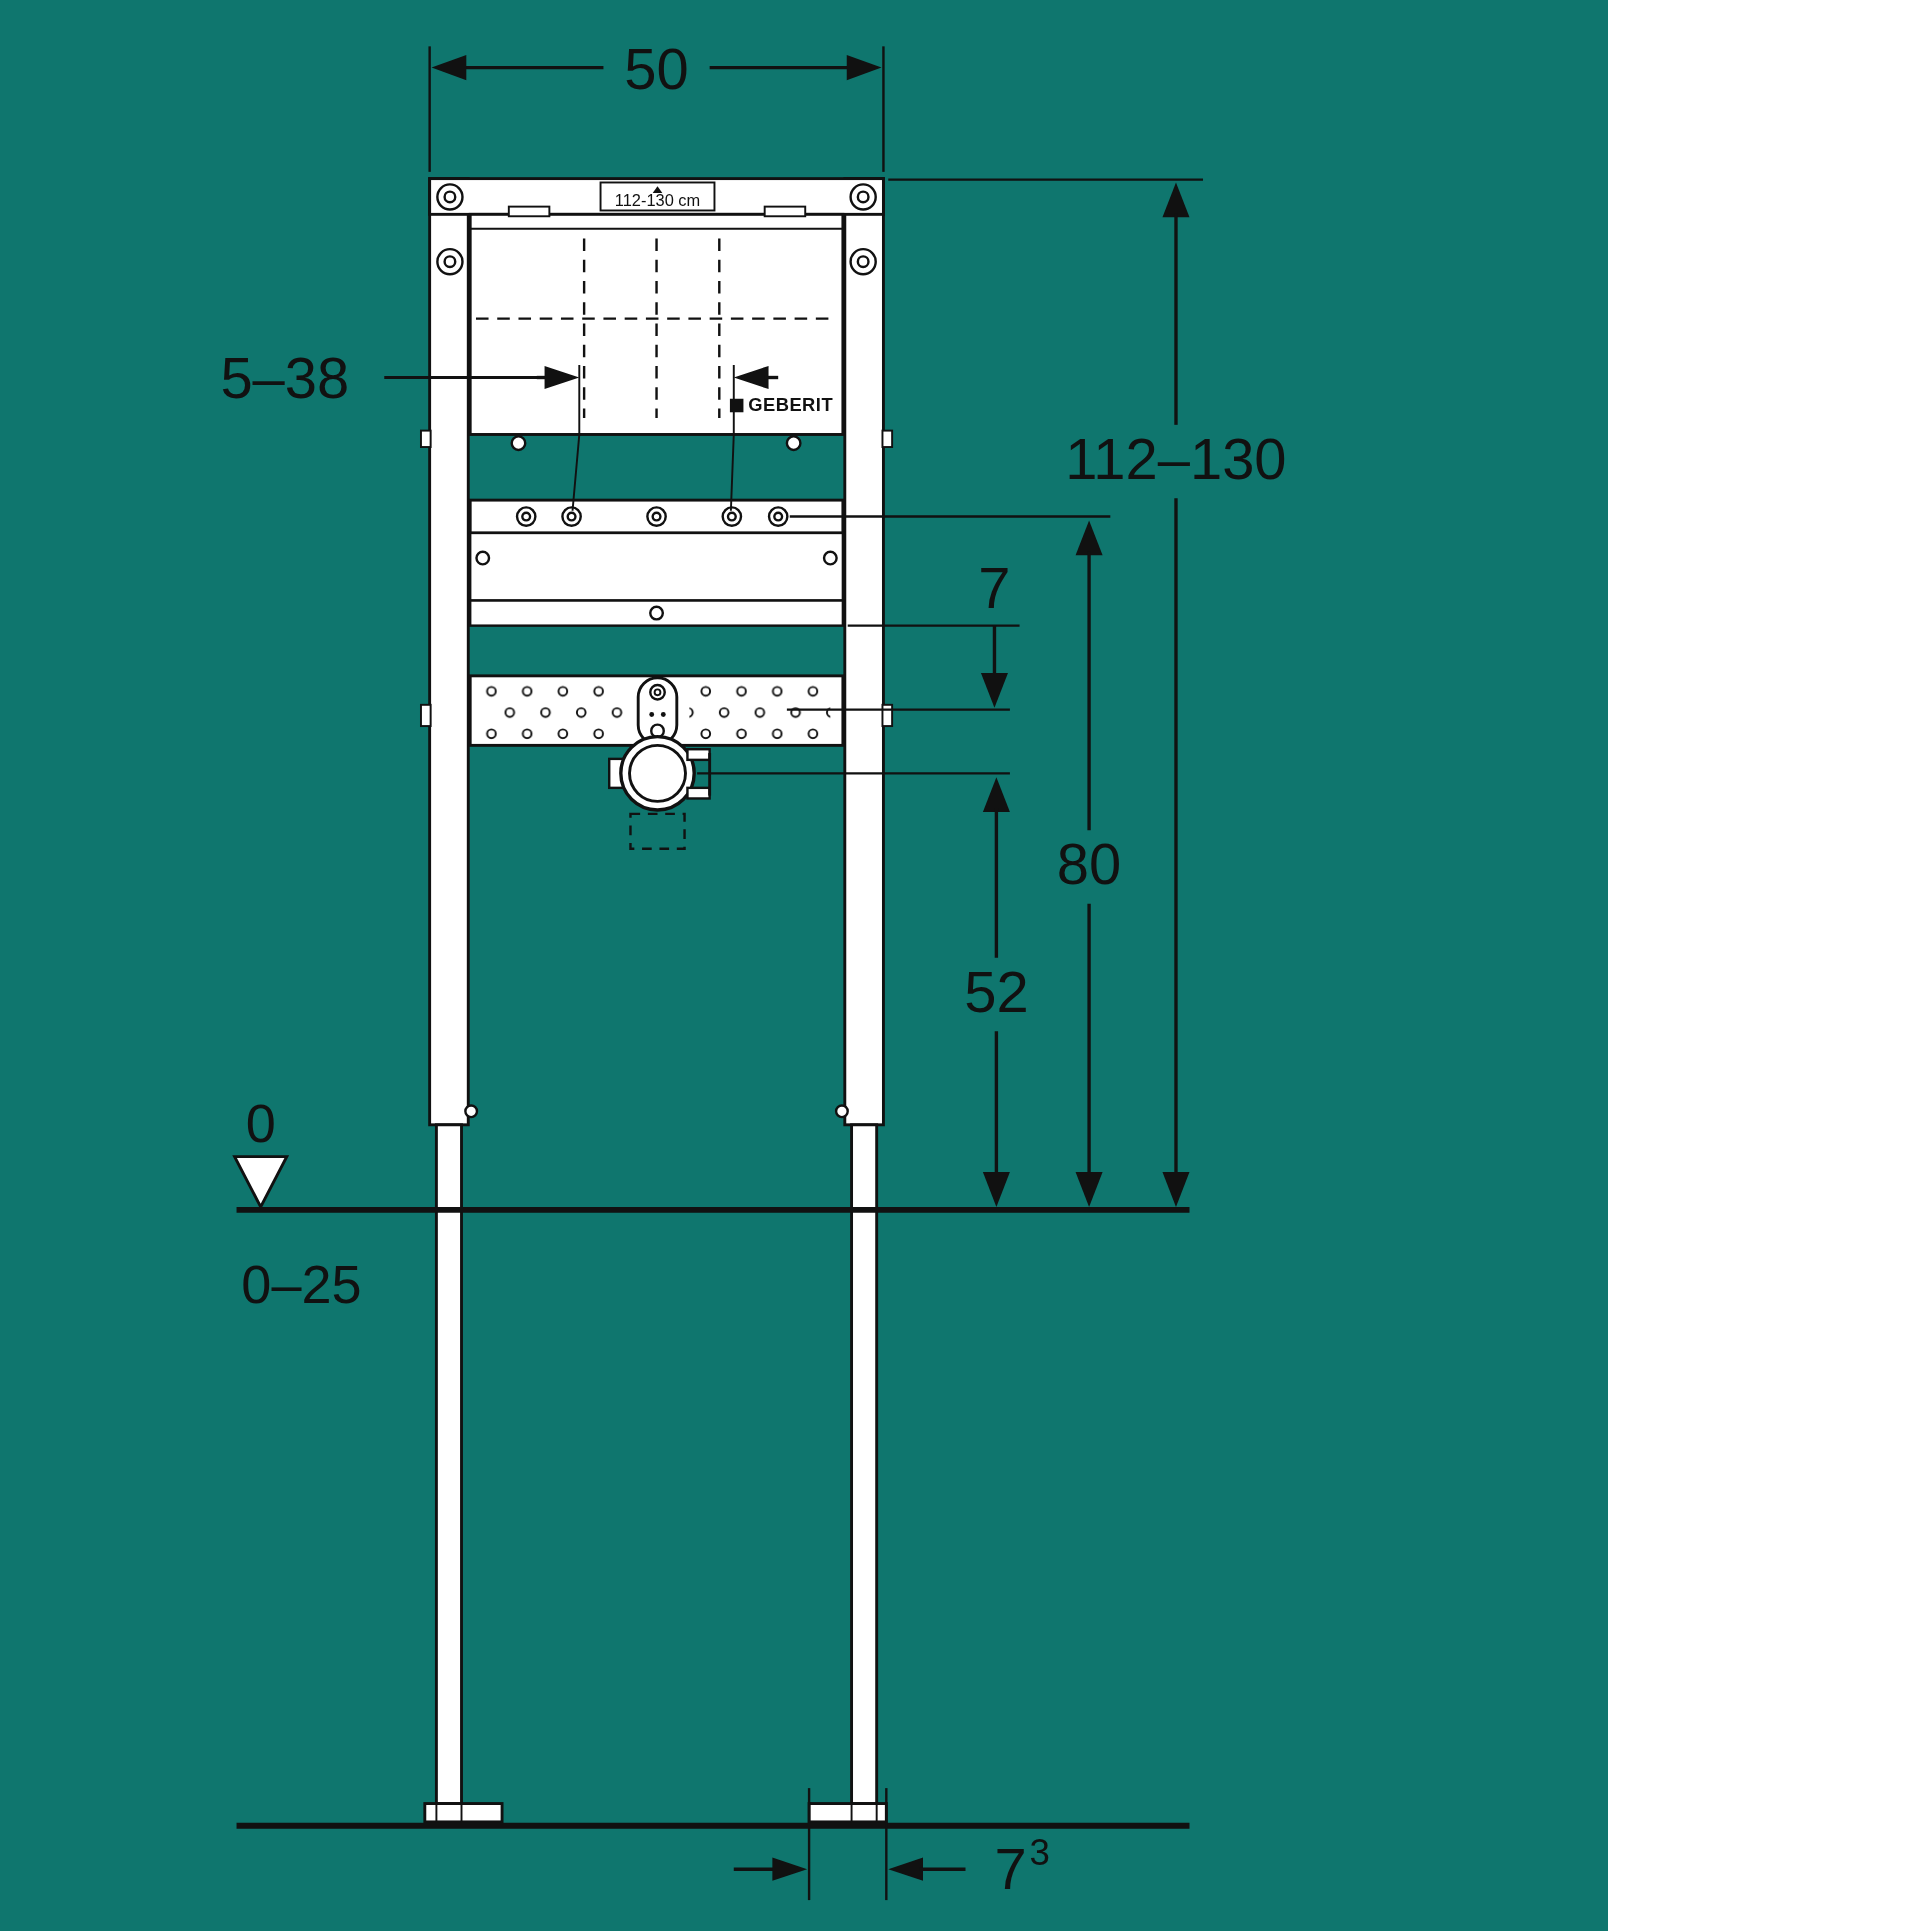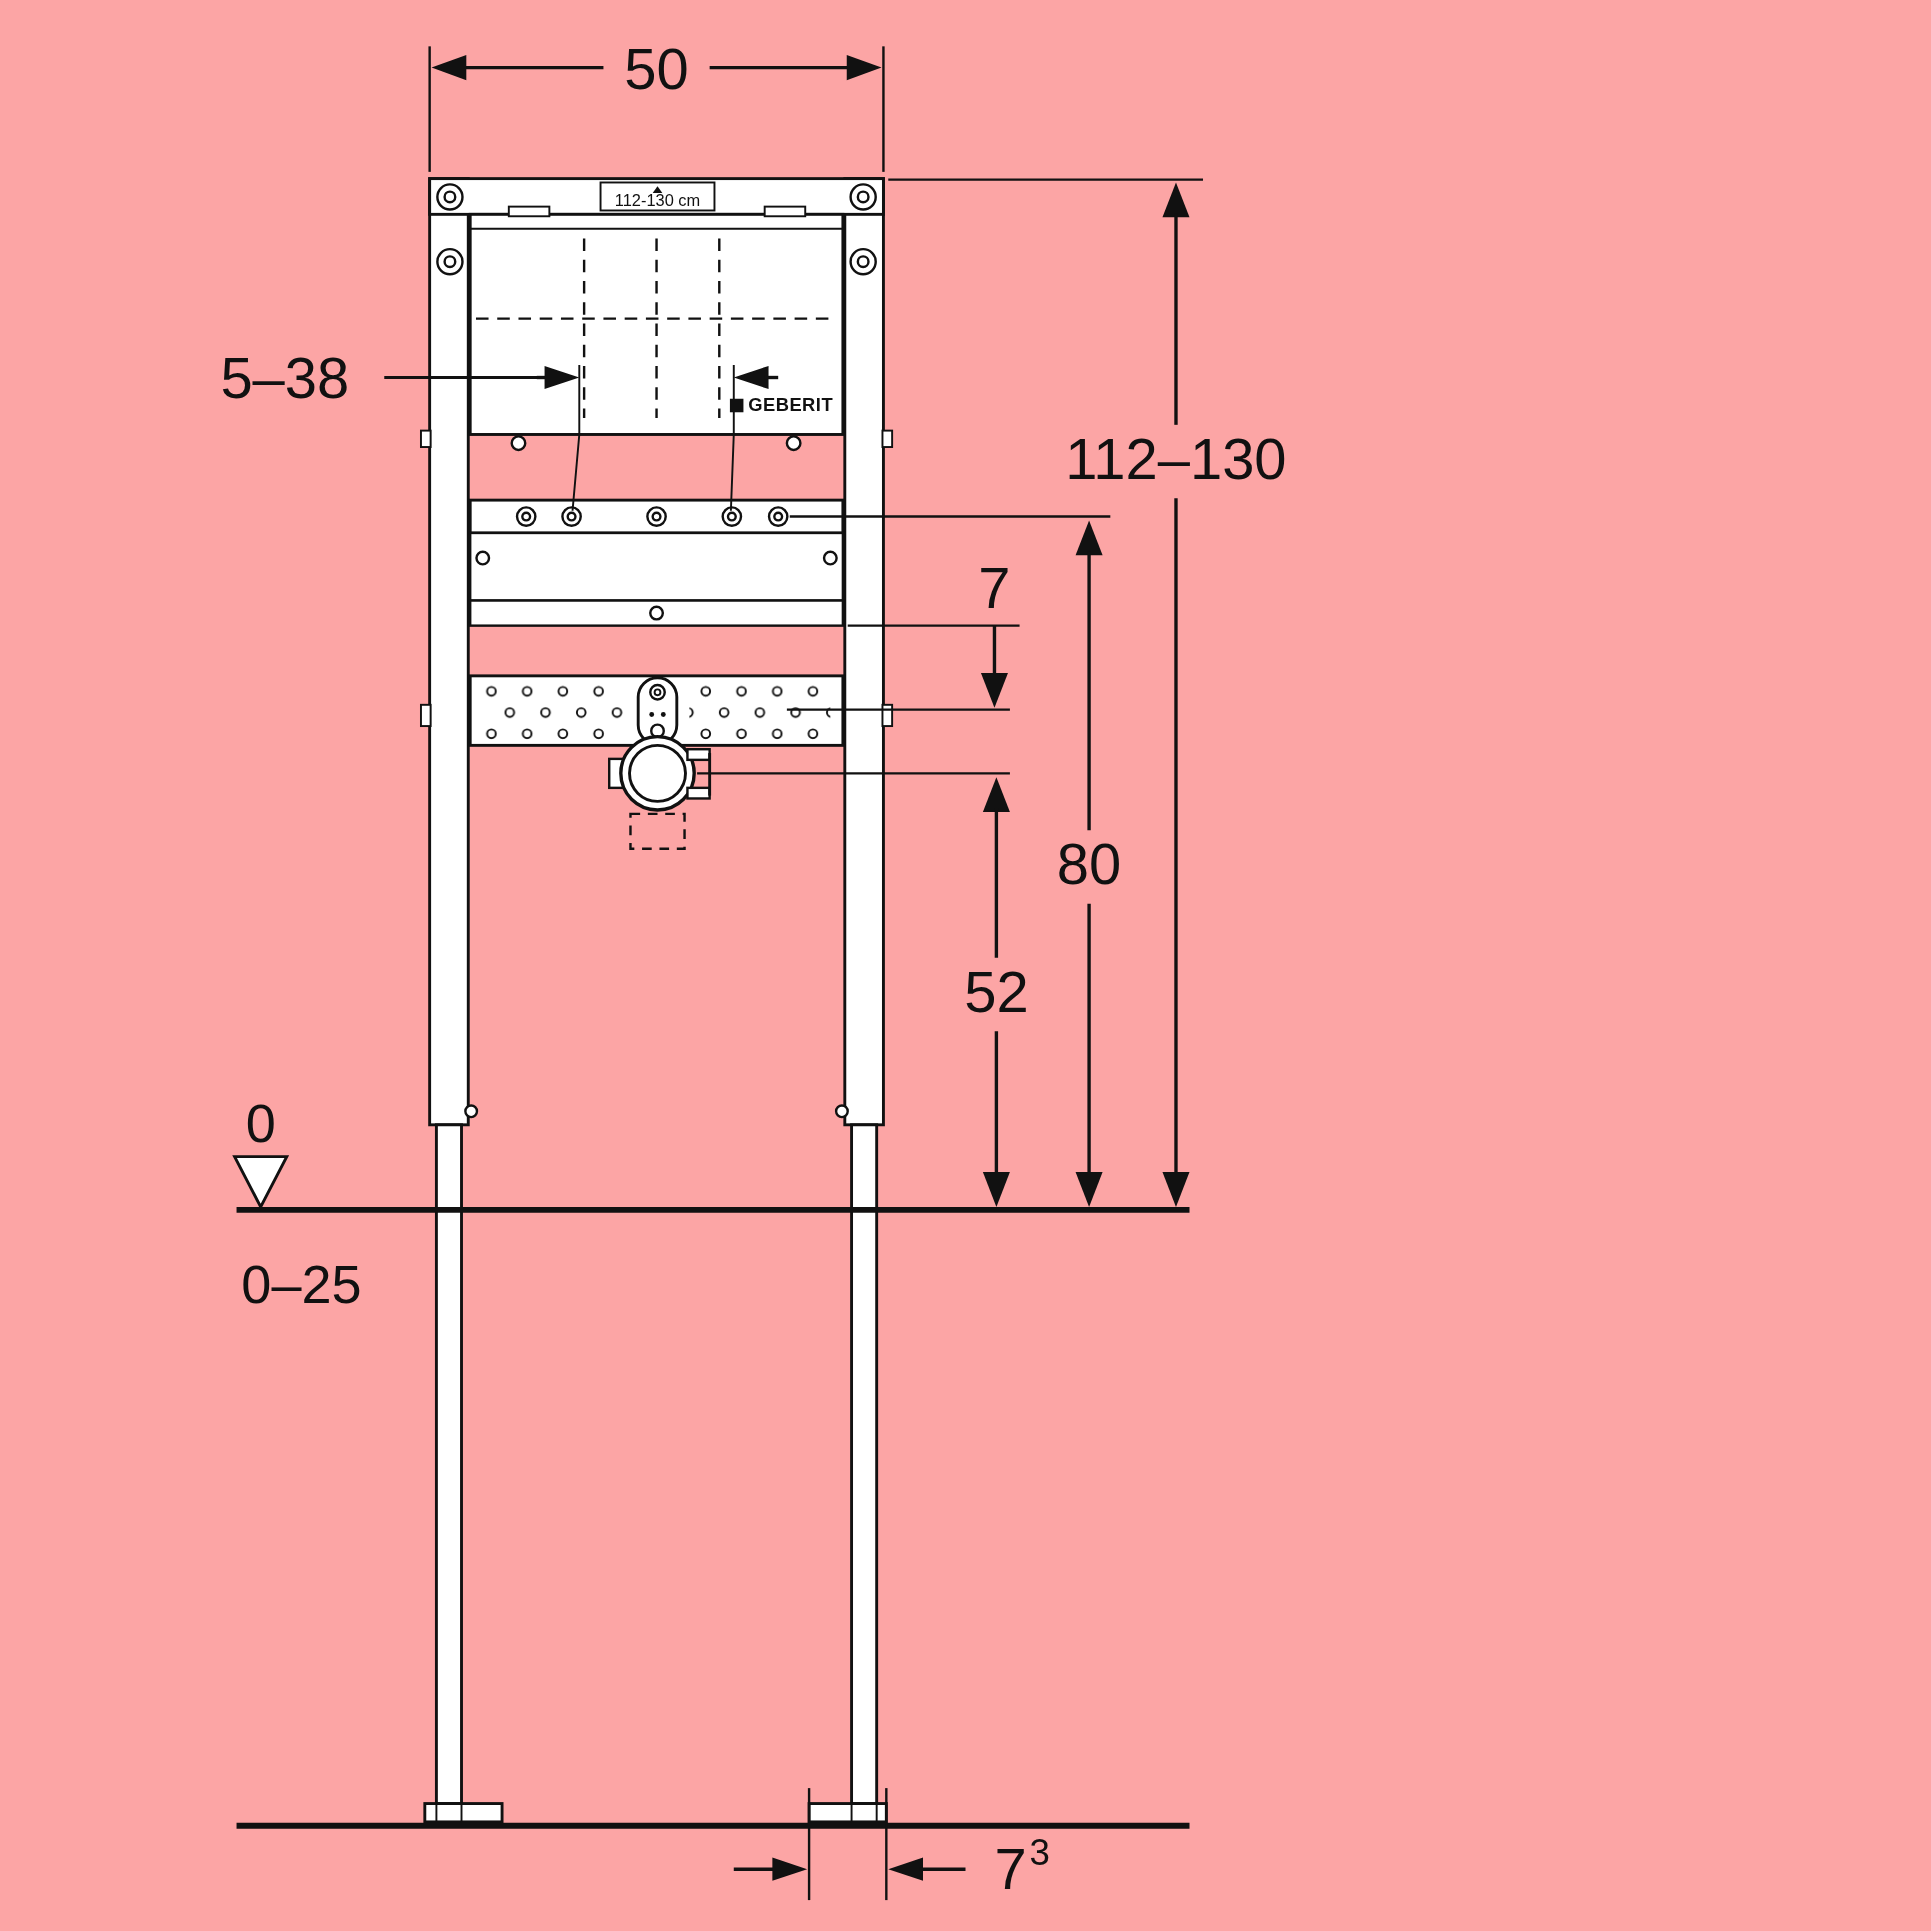--- a/index.html
+++ b/index.html
@@ -1,16 +1,16 @@
 <!DOCTYPE html>
 <html><head>
 <meta charset="utf-8">
 <style>
   html,body{margin:0;padding:0;background:#ffffff;}
-  .page{width:1931px;height:1931px;background:#fca5a5;position:relative;overflow:hidden;}
+  .page{width:1608px;height:1931px;background:#0f766e;position:relative;overflow:hidden;}
   svg{display:block;}
   text{font-family:"Liberation Sans","DejaVu Sans",sans-serif;fill:#111111;stroke:none;}
   .dim-label{font-size:60px;}
   .small-label{font-size:56px;}
   .tiny-label{font-size:17px;}
   .brand-label{font-size:19px;font-weight:bold;letter-spacing:.5px;}
 </style>
 </head>
 <body>
 

